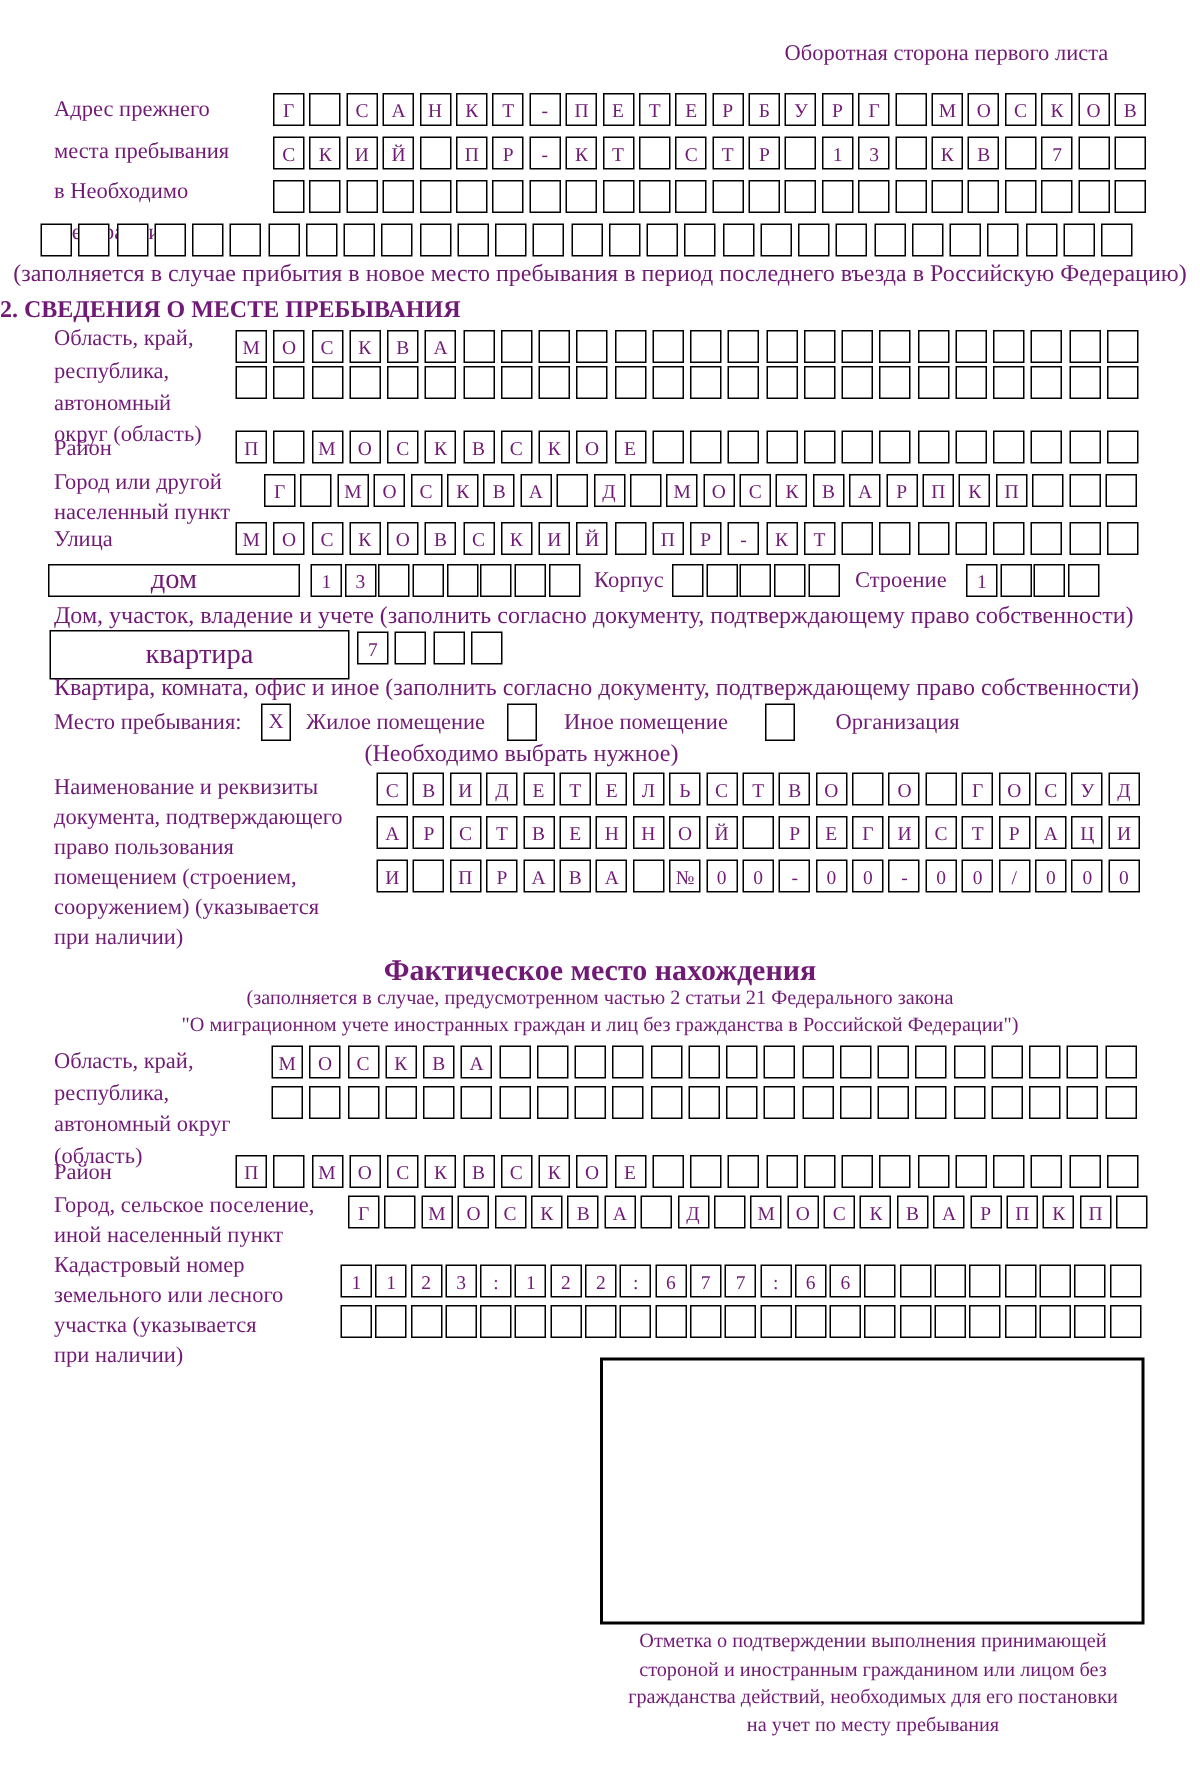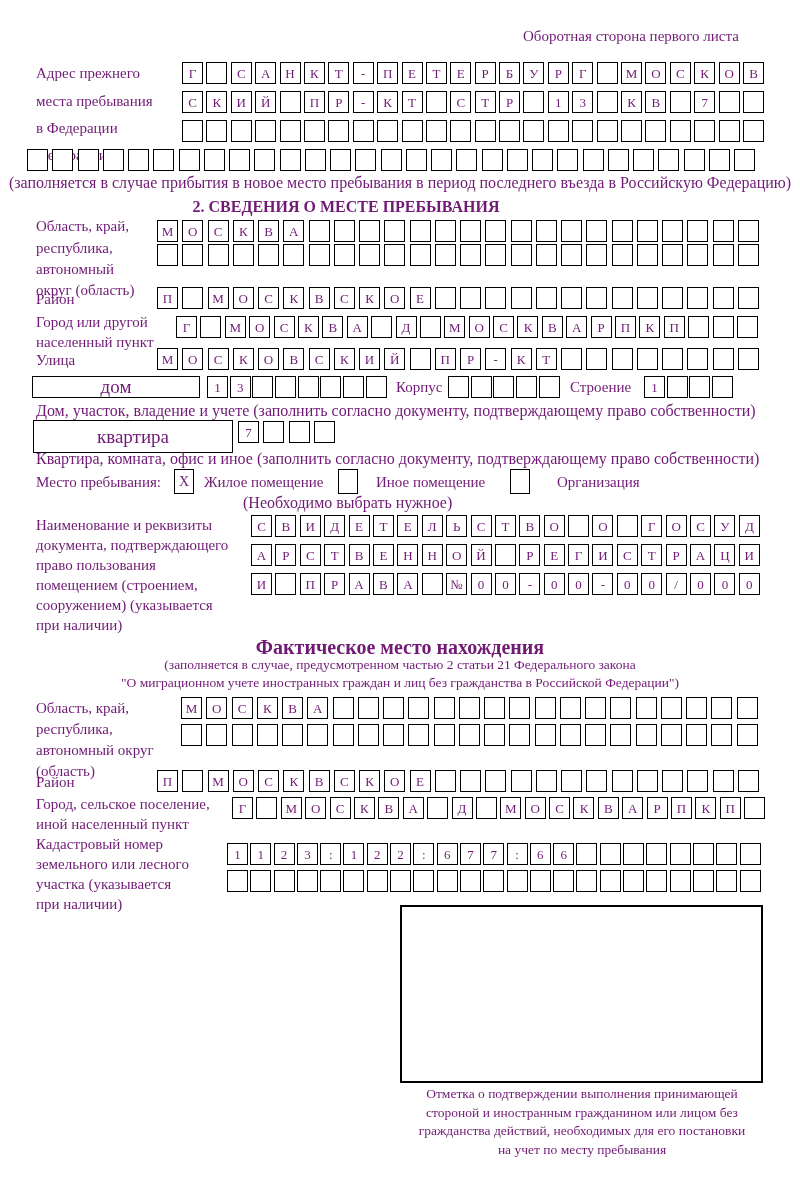--- a/index.html
+++ b/index.html
@@ -5,21 +5,21 @@
   * { margin:0; padding:0; box-sizing:border-box; }
   html,body { background:#fff; }
   .page {
     position:relative; width:800px; height:1180px; background:#fff;
     font-family:"Liberation Serif", serif; color:#701a75; overflow:hidden;
   }
   .lbl { position:absolute; font-size:15px; line-height:1.25; white-space:nowrap; }
   .cap { position:absolute; font-size:16px; white-space:nowrap; }
   .cap-sm { position:absolute; font-size:13.5px; white-space:nowrap; }
   .center { left:0; width:800px; text-align:center; }
-  .title-main { position:absolute; left:0; width:692px; text-align:center; font-weight:bold; font-size:16px; }
+  .title-main { position:absolute; left:0; width:692px; text-align:left; font-weight:bold; font-size:16px; }
   .title-sub  { position:absolute; left:0; width:800px; text-align:center; font-weight:bold; font-size:20px; }
   .grid { position:absolute; display:flex; gap:4.25px; }
   .grid .cell {
     flex:0 0 21px; width:21px; height:22px; border:1.8px solid #000;
     display:flex; align-items:center; justify-content:center;
     font-size:13px; line-height:1; background:#fff;
   }
   .grid.tight   { gap:3.4px; }
   .grid.tighter { gap:2.3px; }
   .grid.vtight  { gap:1.7px; }
@@ -36,21 +36,21 @@
 </style>
 </head>
 <body>
 
 <div class="page">
 
   <div class="lbl" style="left:523px; top:27px;">Оборотная сторона первого листа</div>
 
   <div class="lbl" style="left:36px; top:64px;">Адрес прежнего</div>
   <div class="lbl" style="left:36px; top:92px;">места пребывания</div>
-  <div class="lbl" style="left:36px; top:119px;">в Федерации</div>
+  <div class="lbl" style="left:36px; top:119px;">в Необходимо</div>
   <div class="lbl" style="left:36px; top:146px;">Федерации</div>
 
   <div class="grid tight" style="left:182px; top:62px;">
       <span class="cell">Г</span>
       <span class="cell"></span>
       <span class="cell">С</span>
       <span class="cell">А</span>
       <span class="cell">Н</span>
       <span class="cell">К</span>
       <span class="cell">Т</span>

